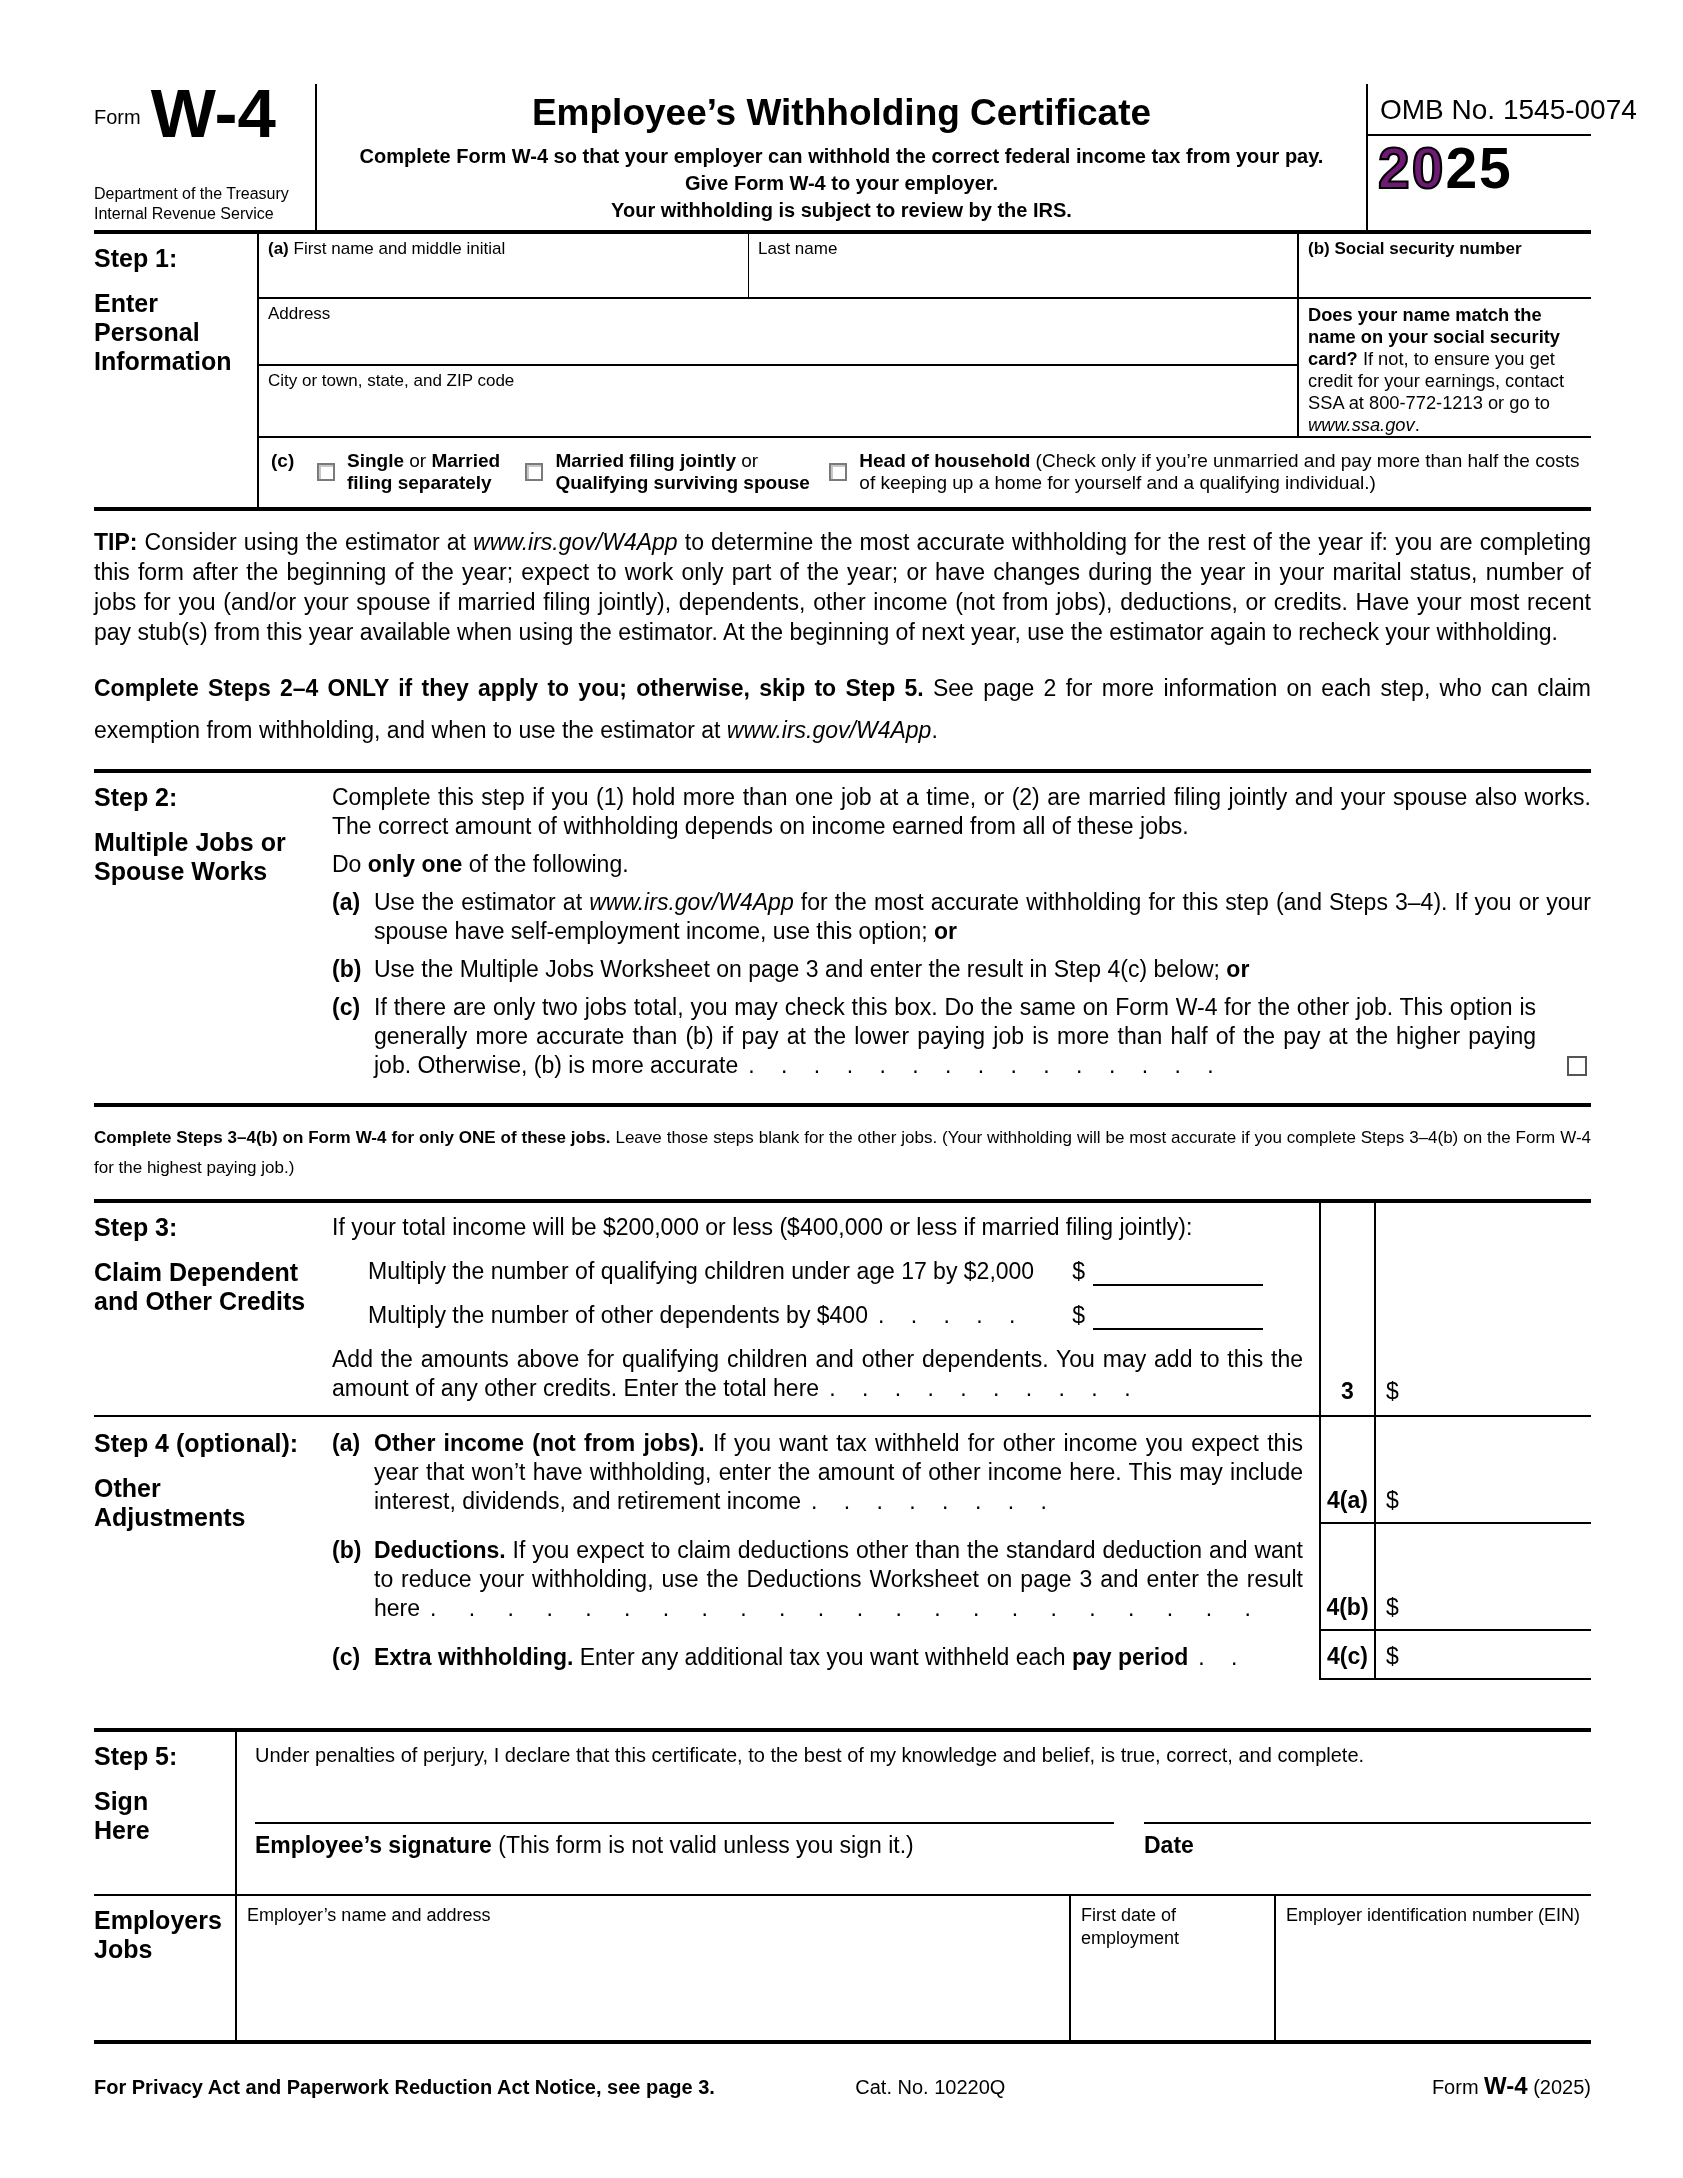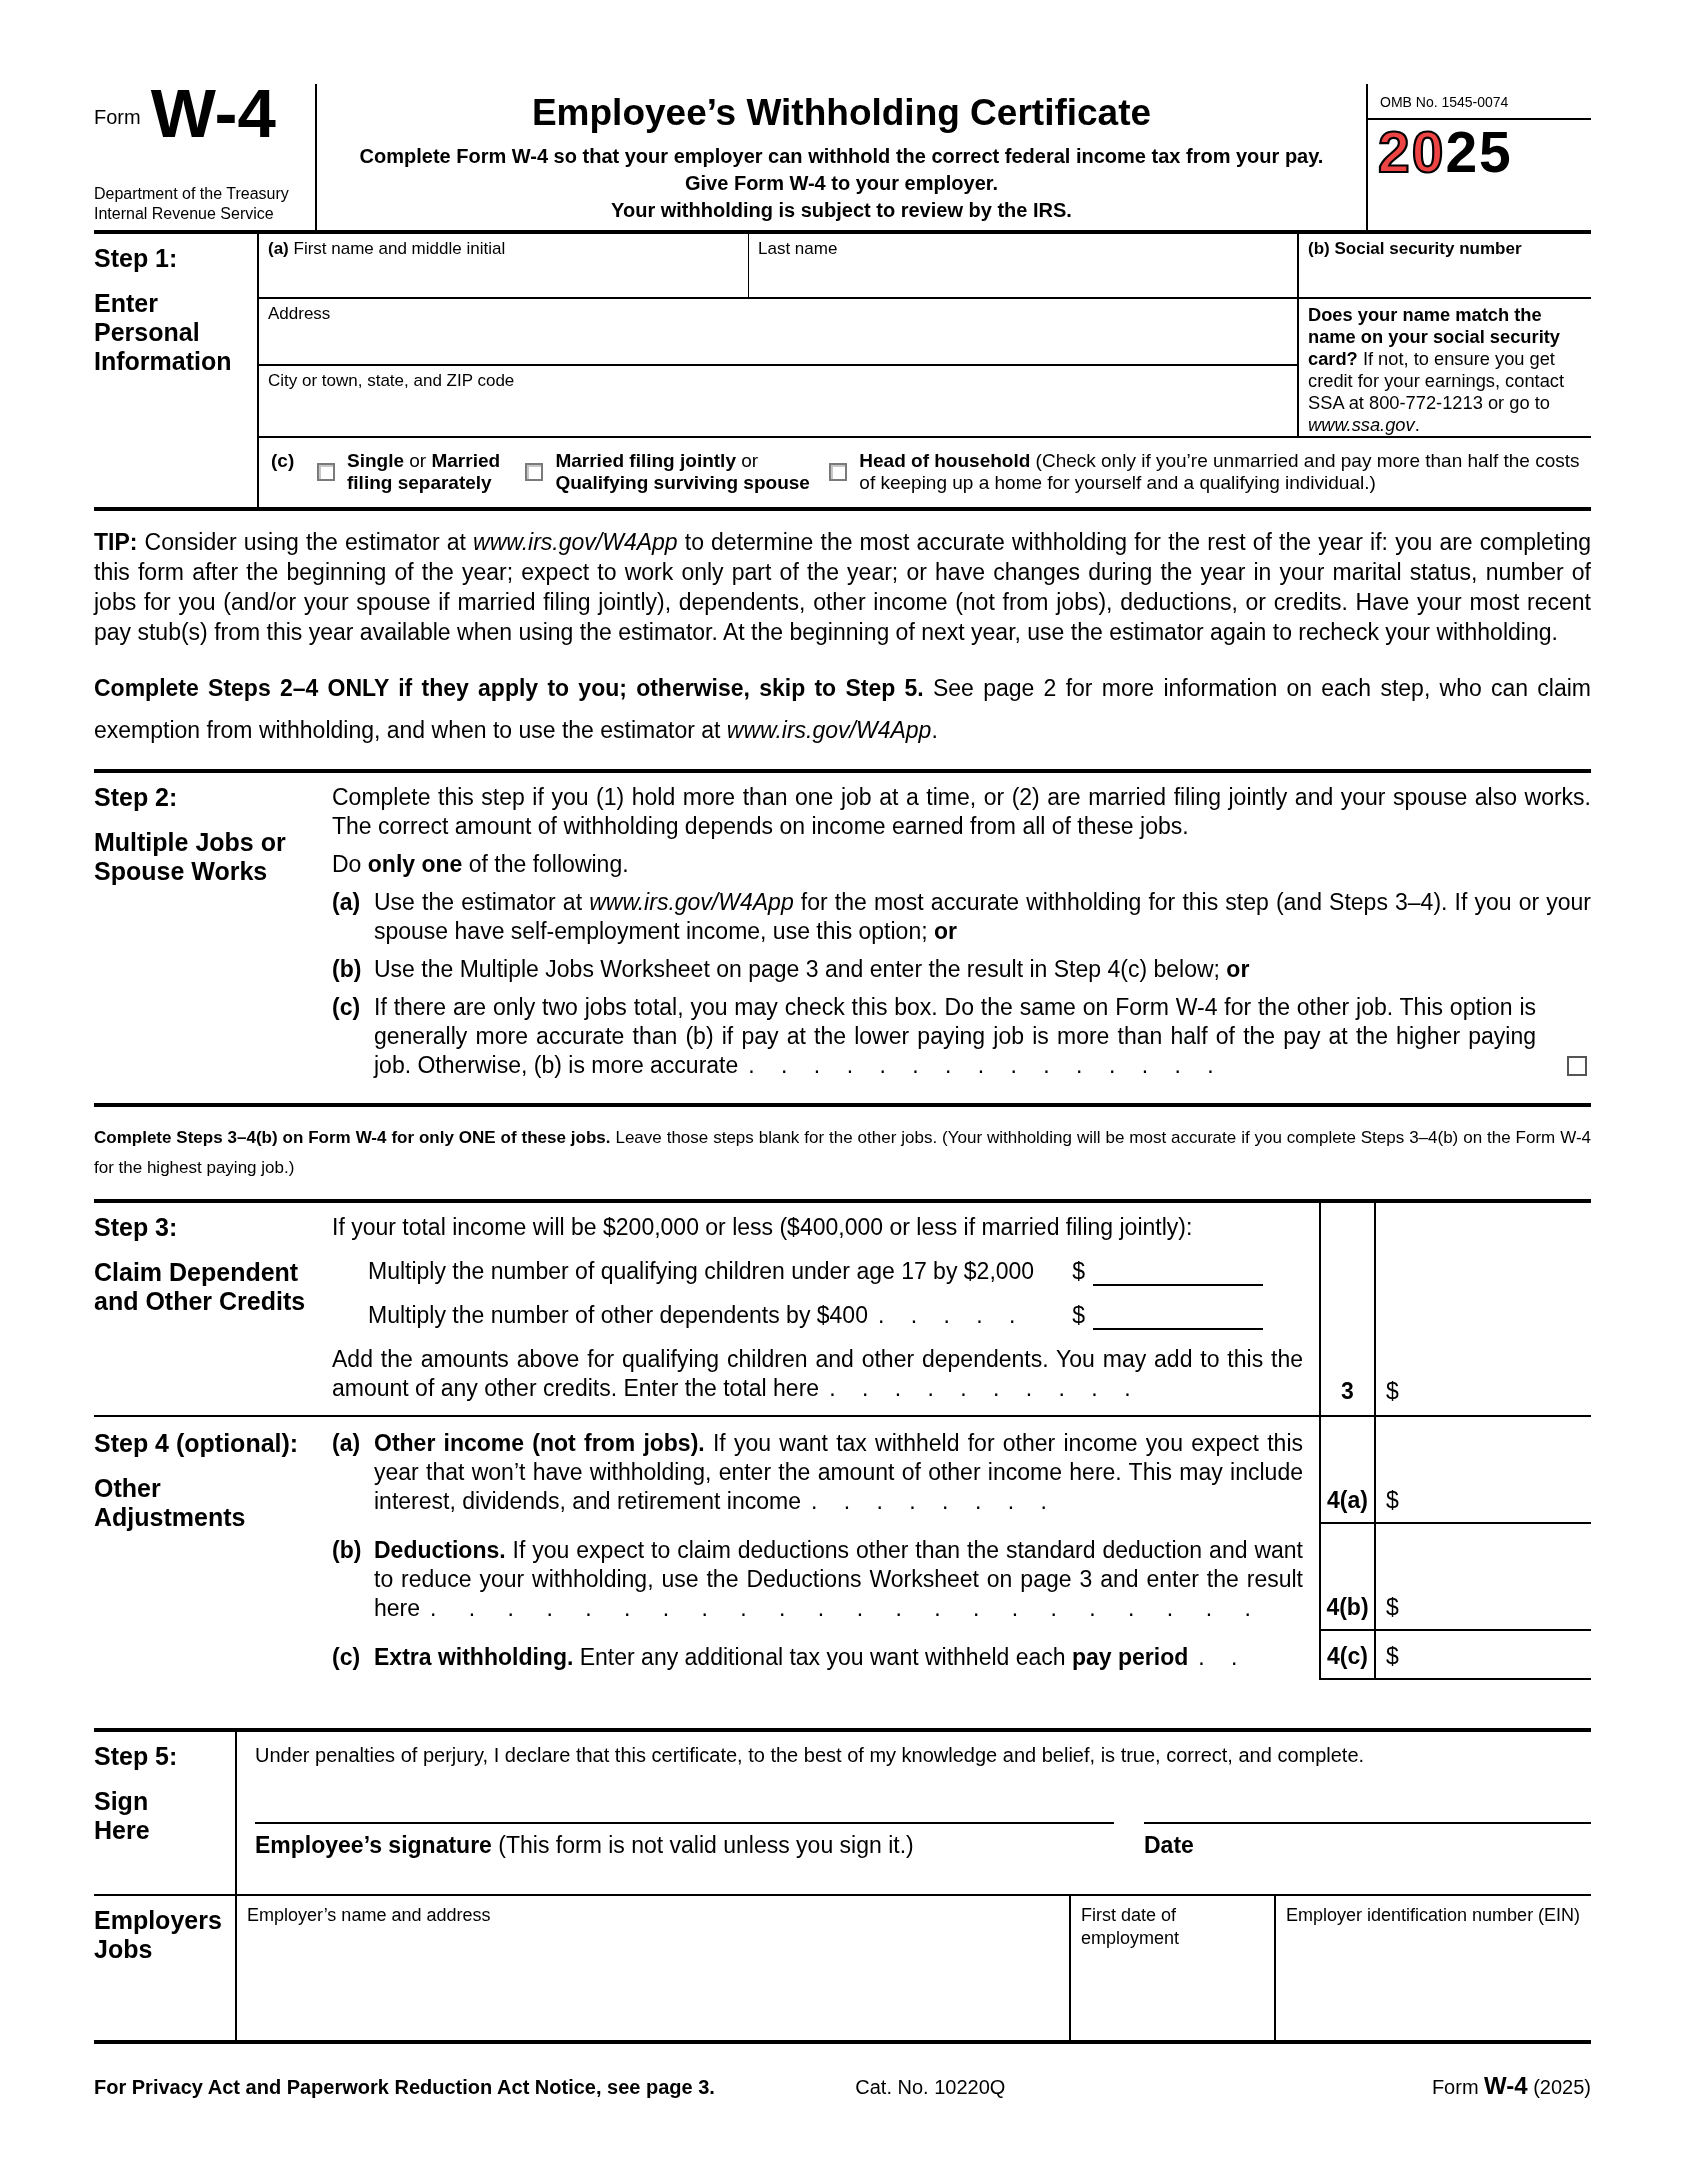--- a/index.html
+++ b/index.html
@@ -14,23 +14,23 @@
   .header { display:flex; border-bottom:4px solid #000; }
   .h-left { width:221px; display:flex; flex-direction:column; justify-content:space-between; padding:2px 6px 6px 0; }
   .h-formline { display:flex; align-items:flex-end; gap:10px; }
   .form-word { font-size:20px; padding-bottom:12px; }
   .form-number { font-size:69px; font-weight:bold; line-height:0.8; }
   .dept { font-size:16px; line-height:20px; }
   .h-center { flex:1; border-left:2px solid #000; text-align:center; padding:8px 12px 6px; }
   .h-title { font-size:37px; font-weight:bold; margin-bottom:9px; }
   .h-sub { font-size:20px; font-weight:bold; line-height:27px; }
   .h-right { width:225px; border-left:2px solid #000; display:flex; flex-direction:column; }
-  .omb { font-size:14px; padding:10px 0 8px 12px; border-bottom:2px solid #000; white-space:nowrap; }
+  .omb { font-size:28px; padding:10px 0 8px 12px; border-bottom:2px solid #000; white-space:nowrap; }
   .year { padding:4px 0 0 10px; font-size:57px; font-weight:bold; letter-spacing:2px; display:flex; align-items:flex-end; line-height:1; }
-  .y-light { color:#ef4444; -webkit-text-stroke:2.2px #000; text-shadow:0 0 1px #000; }
+  .y-light { color:#701a75; -webkit-text-stroke:2.2px #000; text-shadow:0 0 1px #000; }
 
   
   .step-no { font-size:25px; font-weight:bold; line-height:29px; }
   .step-name { font-size:25px; font-weight:bold; line-height:29px; margin-top:16px; }
 
   
   .step1 { display:flex; border-bottom:4px solid #000; }
   .s1-label { width:163px; padding:10px 8px 0 0; }
   .s1-fields { flex:1; border-left:2px solid #000; }
   .s1-grid { display:flex; }

